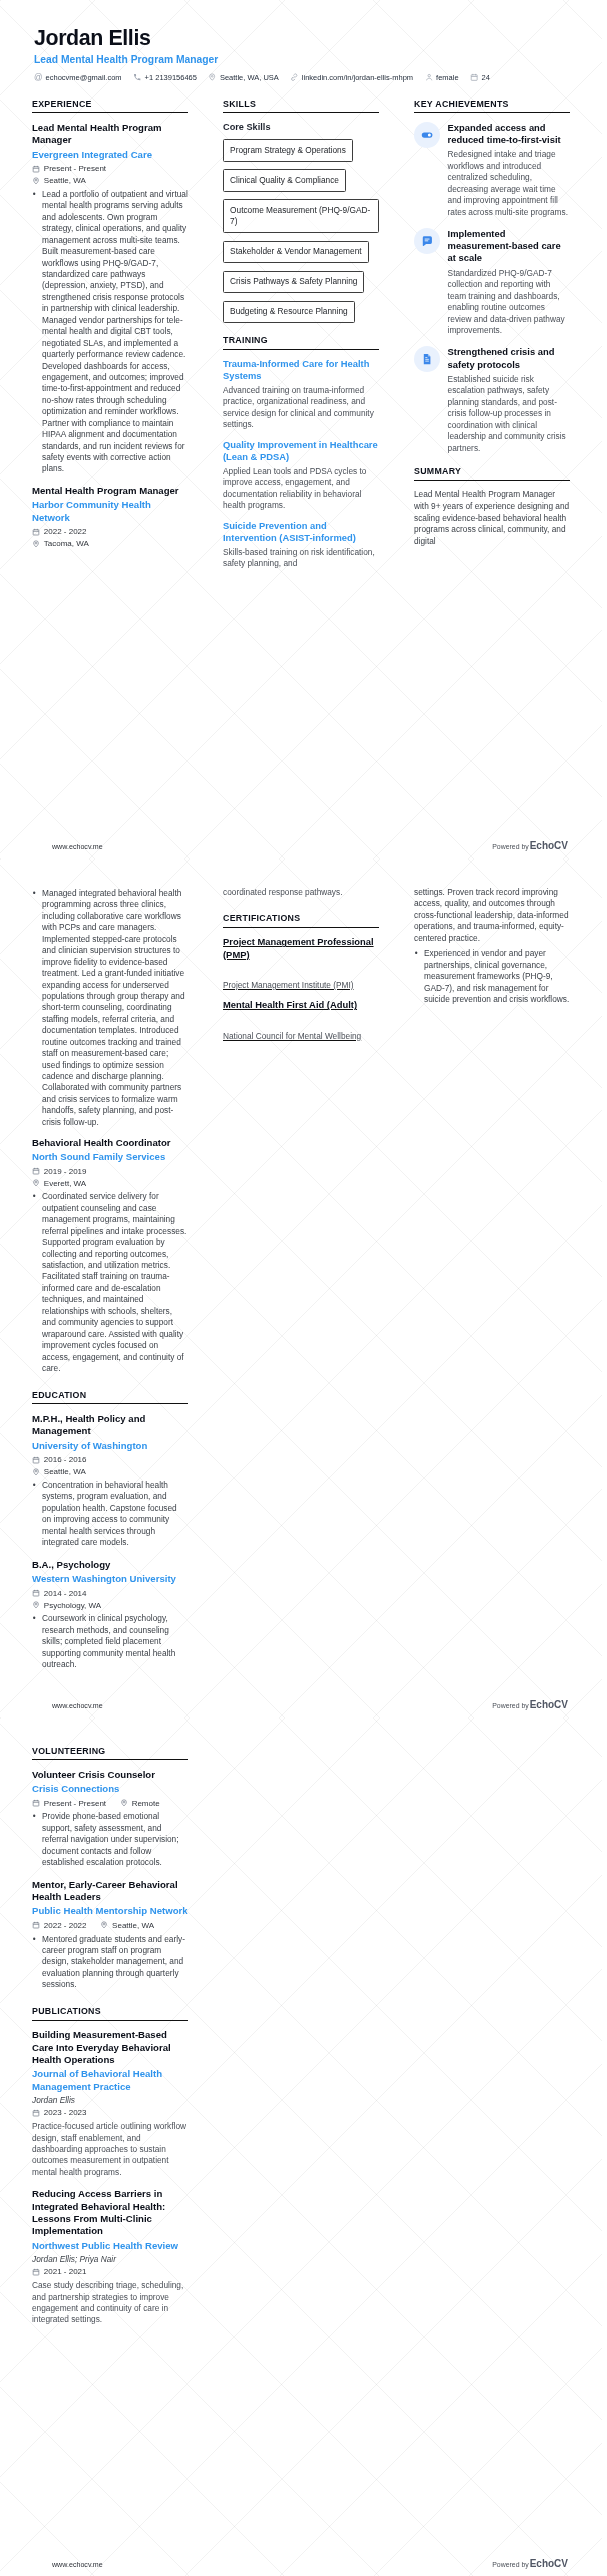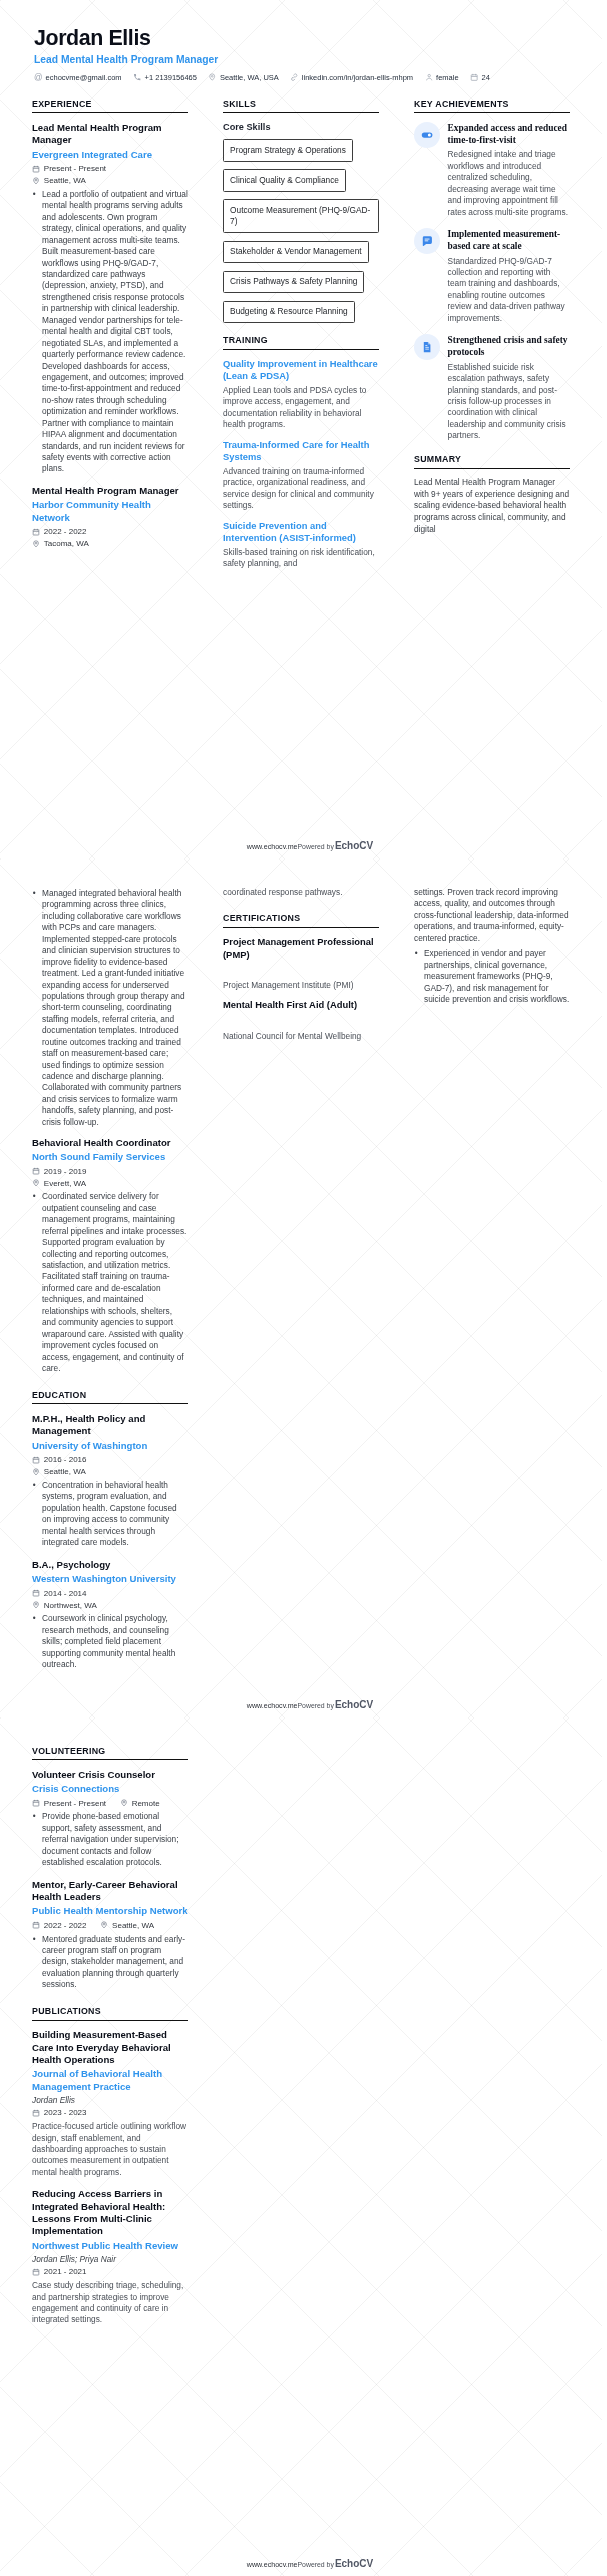--- a/index.html
+++ b/index.html
@@ -49,34 +49,34 @@
          font-size:8.3px; line-height:1.35; color:#23262b; background:rgba(255,255,255,.6); }
 
   .titem { margin-bottom:8.4px; }
   .tt { font-size:9.4px; font-weight:700; line-height:1.3; color:var(--accent); cursor:pointer; }
   .td { font-size:8.3px; line-height:1.38; color:#4a4f57; margin-top:2.3px; }
 
   .ach { display:flex; gap:7.6px; margin-bottom:10px; }
   .ach-ic { flex:none; width:26px; height:26px; border-radius:50%; background:#e9f1fd; color:#3b87ea;
             display:flex; align-items:center; justify-content:center; }
   .ach-ic svg { width:12.2px; height:12.2px; }
-  .ach-ti { font-size:9.4px; font-weight:700; line-height:1.3; color:#0b0f19;font-family:Liberation Serif, serif; }
+  .ach-ti { font-size:9.4px; font-weight:700; line-height:1.3; color:#0b0f19; }
   .ach-de { font-size:8.3px; line-height:1.38; color:#4a4f57; margin-top:3.1px; }
 
   .ptext { font-size:8.3px; line-height:1.4; color:#3c4148; }
 
-  .cert { margin-bottom:8.4px; }
+  .cert { margin-bottom:8.4px;text-decoration:underline; }
   .cn { font-size:9.4px; font-weight:700; line-height:1.3; color:#0b0f19; }
   .ci { font-size:8.3px; line-height:1.35; color:#4a4f57; margin-top:19px; }
 
   .authors { font-size:8.3px; font-style:italic; color:#3c4148; margin-top:2.3px; }
   .pdesc { font-size:8.3px; line-height:1.38; color:#4a4f57; margin-top:3.8px; }
 
   .footer { position:absolute; left:52px; right:34px; bottom:7.6px;
-            display:flex; justify-content:center; align-items:baseline; }
+            display:flex; justify-content:space-between; align-items:baseline; }
   .fsite { font-size:7.1px; color:#2b2f36; }
   .fpow { display:flex; align-items:baseline; gap:1px; font-size:6.9px; color:#4a4f57; }
   .fbrand { font-size:10px; font-weight:600; color:#505664; }
 
   .hidden-defs { position:absolute; width:0; height:0; overflow:hidden; }
 </style>
 </head>
 <body>
 
 <svg class="hidden-defs" aria-hidden="true">
@@ -234,26 +234,26 @@
       <div class="subhead">Core Skills</div>
       <div class="tagrow"><span class="tag">Program Strategy &amp; Operations</span></div>
       <div class="tagrow"><span class="tag">Clinical Quality &amp; Compliance</span></div>
       <div class="tagrow"><span class="tag">Outcome Measurement (PHQ-9/GAD-7)</span></div>
       <div class="tagrow"><span class="tag">Stakeholder &amp; Vendor Management</span></div>
       <div class="tagrow"><span class="tag">Crisis Pathways &amp; Safety Planning</span></div>
       <div class="tagrow"><span class="tag">Budgeting &amp; Resource Planning</span></div>
 
       <div class="sec mt2">TRAINING</div>
       <div class="titem">
+        <div class="tt">Trauma-Informed Care for Health Systems</div>
+        <div class="td">Advanced training on trauma-informed practice, organizational readiness, and service design for clinical and community settings.</div>
+      </div>
+      <div class="titem">
         <div class="tt">Quality Improvement in Healthcare (Lean &amp; PDSA)</div>
         <div class="td">Applied Lean tools and PDSA cycles to improve access, engagement, and documentation reliability in behavioral health programs.</div>
-      </div>
-      <div class="titem">
-        <div class="tt">Trauma-Informed Care for Health Systems</div>
-        <div class="td">Advanced training on trauma-informed practice, organizational readiness, and service design for clinical and community settings.</div>
       </div>
       <div class="titem">
         <div class="tt">Suicide Prevention and Intervention (ASIST-informed)</div>
         <div class="td">Skills-based training on risk identification, safety planning, and</div>
       </div>
     </div>
 
     <div>
       <div class="sec">KEY ACHIEVEMENTS</div>
 
@@ -382,21 +382,21 @@
               </svg>
             </span>
             <span>2014 - 2014</span>
           </div>
         <div class="meta">
             <span class="mic">
               <svg viewBox="0 0 10.5 10.5" width="8" height="8">
                 <use href="#i-pin"></use>
               </svg>
             </span>
-            <span>Northwest, WA</span>
+            <span>Psychology, WA</span>
           </div>
         <div class="bullets">
           <div class="bullet">
               <span class="bdot">•</span>
               <span>Coursework in clinical psychology, research methods, and counseling skills; completed field placement supporting community mental health outreach.</span>
             </div>
         </div>
       </div>
     </div>
 

